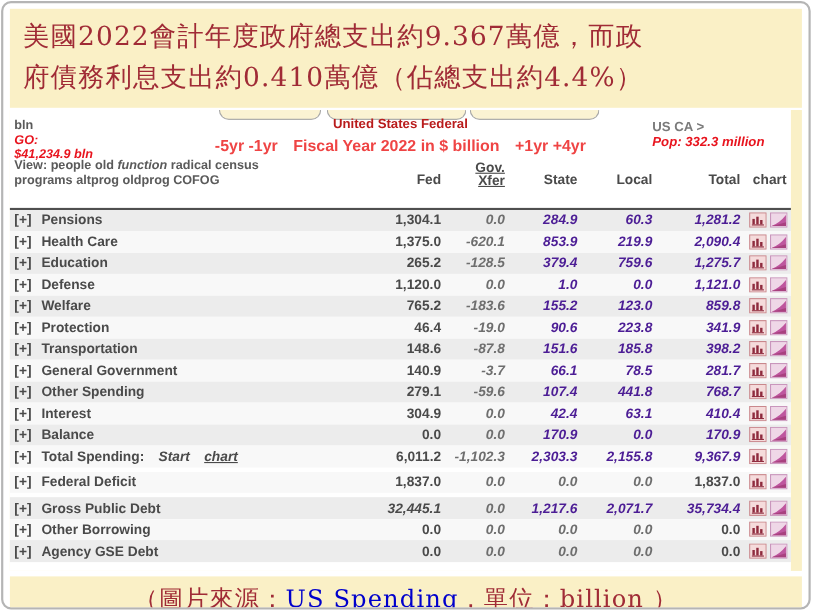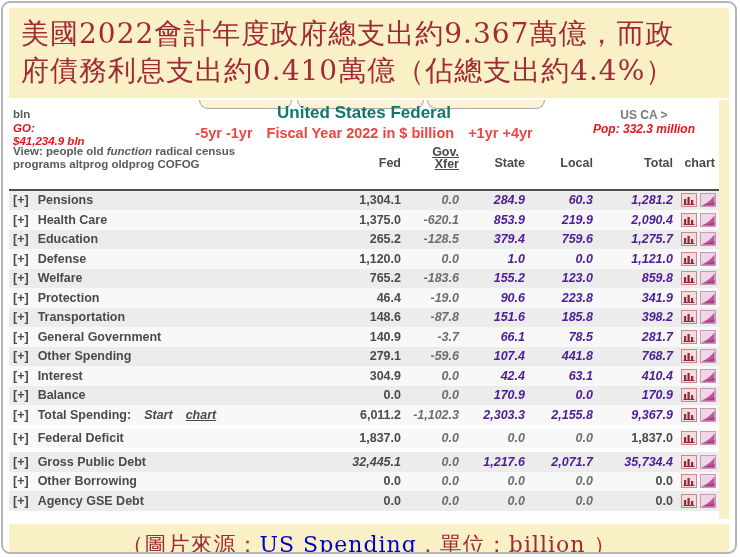--- a/index.html
+++ b/index.html
@@ -1,35 +1,35 @@
 <!DOCTYPE html>
 <html><head>
 <meta charset="utf-8">
 <style>
   html,body{margin:0;padding:0;background:#fff;}
   body{width:740px;height:557px;position:relative;font-family:"Liberation Sans",sans-serif;}
   .frame{position:absolute;left:1px;top:1px;width:736px;height:553px;box-sizing:border-box;
          border:2px solid #b5b5b5;border-radius:9px;background:#fff;padding:5px 6px;overflow:hidden;}
   
   .banner{background:#FAF0C6;color:#A02B36;font-family:"DejaVu Serif",serif;
-          padding:7px 12px 9px;font-size:28px;line-height:37px;letter-spacing:1px;font-weight:500;}
+          padding:7px 12px 9px;font-size:24px;line-height:37px;letter-spacing:1px;font-weight:500;}
   .footerbar{background:#FAF0C6;color:#A02B36;font-family:"DejaVu Serif",serif;
           margin-top:5px;padding:6px 0 8px;font-size:22px;text-align:center;letter-spacing:1px;}
   .footerbar a{color:#0000CC;text-decoration:underline;cursor:pointer;}
   
   .mid{position:relative;background:#FAF0C6;margin-top:2px;}
   .white{background:#fff;margin-right:10px;position:relative;padding-bottom:8px;min-height:396px;}
   .tabstub{position:absolute;top:0;height:9px;background:#FBF3D3;border:1px solid #a7a7a7;border-top:none;
            border-radius:0 0 9px 9px;box-sizing:border-box;}
   .tab1{left:190px;width:93px;} .tab2{left:288px;width:127px;} .tab3{left:418px;width:118px;}
   .thead{position:relative;padding-top:4px;}
   .stat-left{position:absolute;left:4px;top:8px;font-size:11.5px;font-weight:bold;line-height:13.5px;color:#5a5a5a;}
   .stat-left .red, .stat-right .red{color:#E8141E;font-style:italic;}
-  .stat-right{position:absolute;right:24px;top:8px;font-size:12px;font-weight:bold;line-height:14px;color:#7a7a7a;text-align:center;}
-  .titles{text-align:center;font-weight:bold;color:#0f766e;font-size:17px;line-height:17.5px;}
+  .stat-right{position:absolute;right:24px;top:8px;font-size:12px;font-weight:bold;line-height:14px;color:#7a7a7a;text-align:left;}
+  .titles{text-align:center;font-weight:bold;color:#b91c1c;font-size:12px;line-height:17.5px;}
   .navline{text-align:center;font-weight:bold;color:#ef4444;font-size:14.5px;margin-top:3px;}
   .navline span{margin:0 5px;}
   .navline .nv{cursor:pointer;}
   
   .grid{display:grid;grid-template-columns:1fr 92px 58px 66px 68px 80px 46px;align-items:center;}
   .colhead{margin-top:4px;border-bottom:2px solid #4f4f4f;padding-bottom:18px;align-items:end;}
   .colhead .hc{font-size:12.5px;font-weight:bold;color:#4a4a4a;text-align:right;padding-bottom:1px;}
   .viewtxt{font-size:11.5px;font-weight:bold;color:#5a5a5a;line-height:13px;padding-left:4px;text-align:left;}
   .viewtxt .cur{font-style:italic;}
   .xferhead{text-decoration:underline;line-height:12px;cursor:pointer;}

